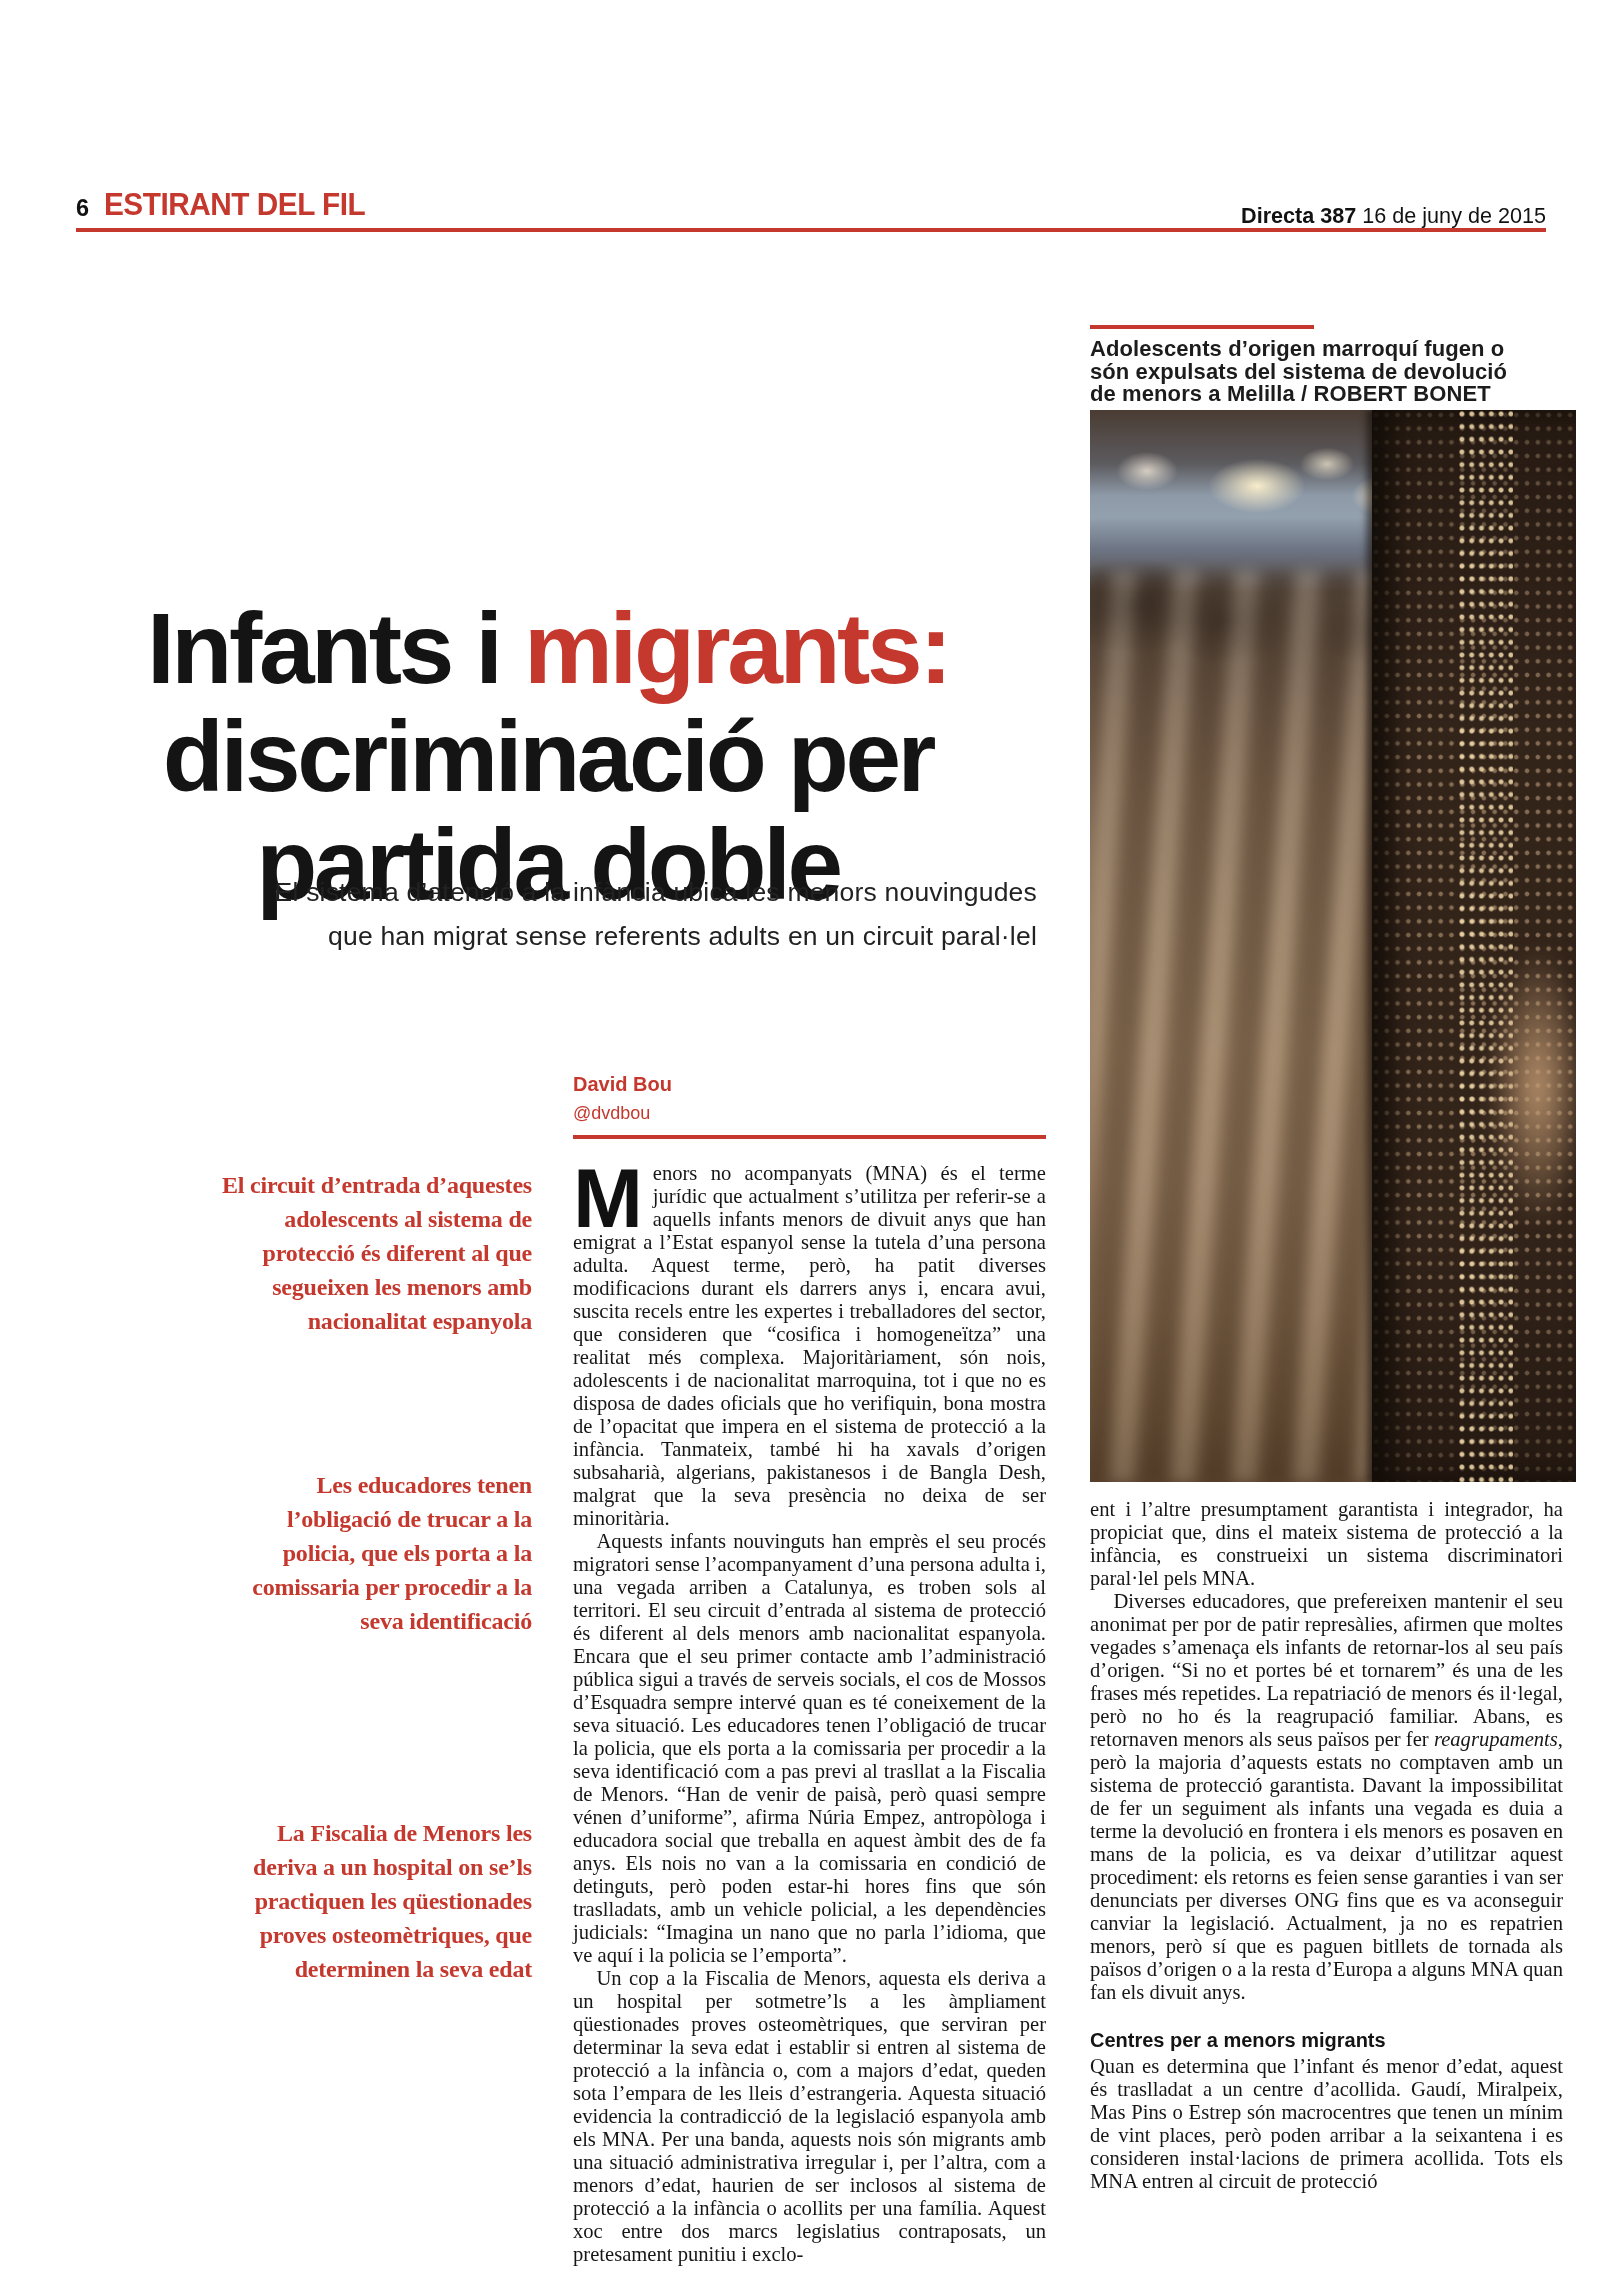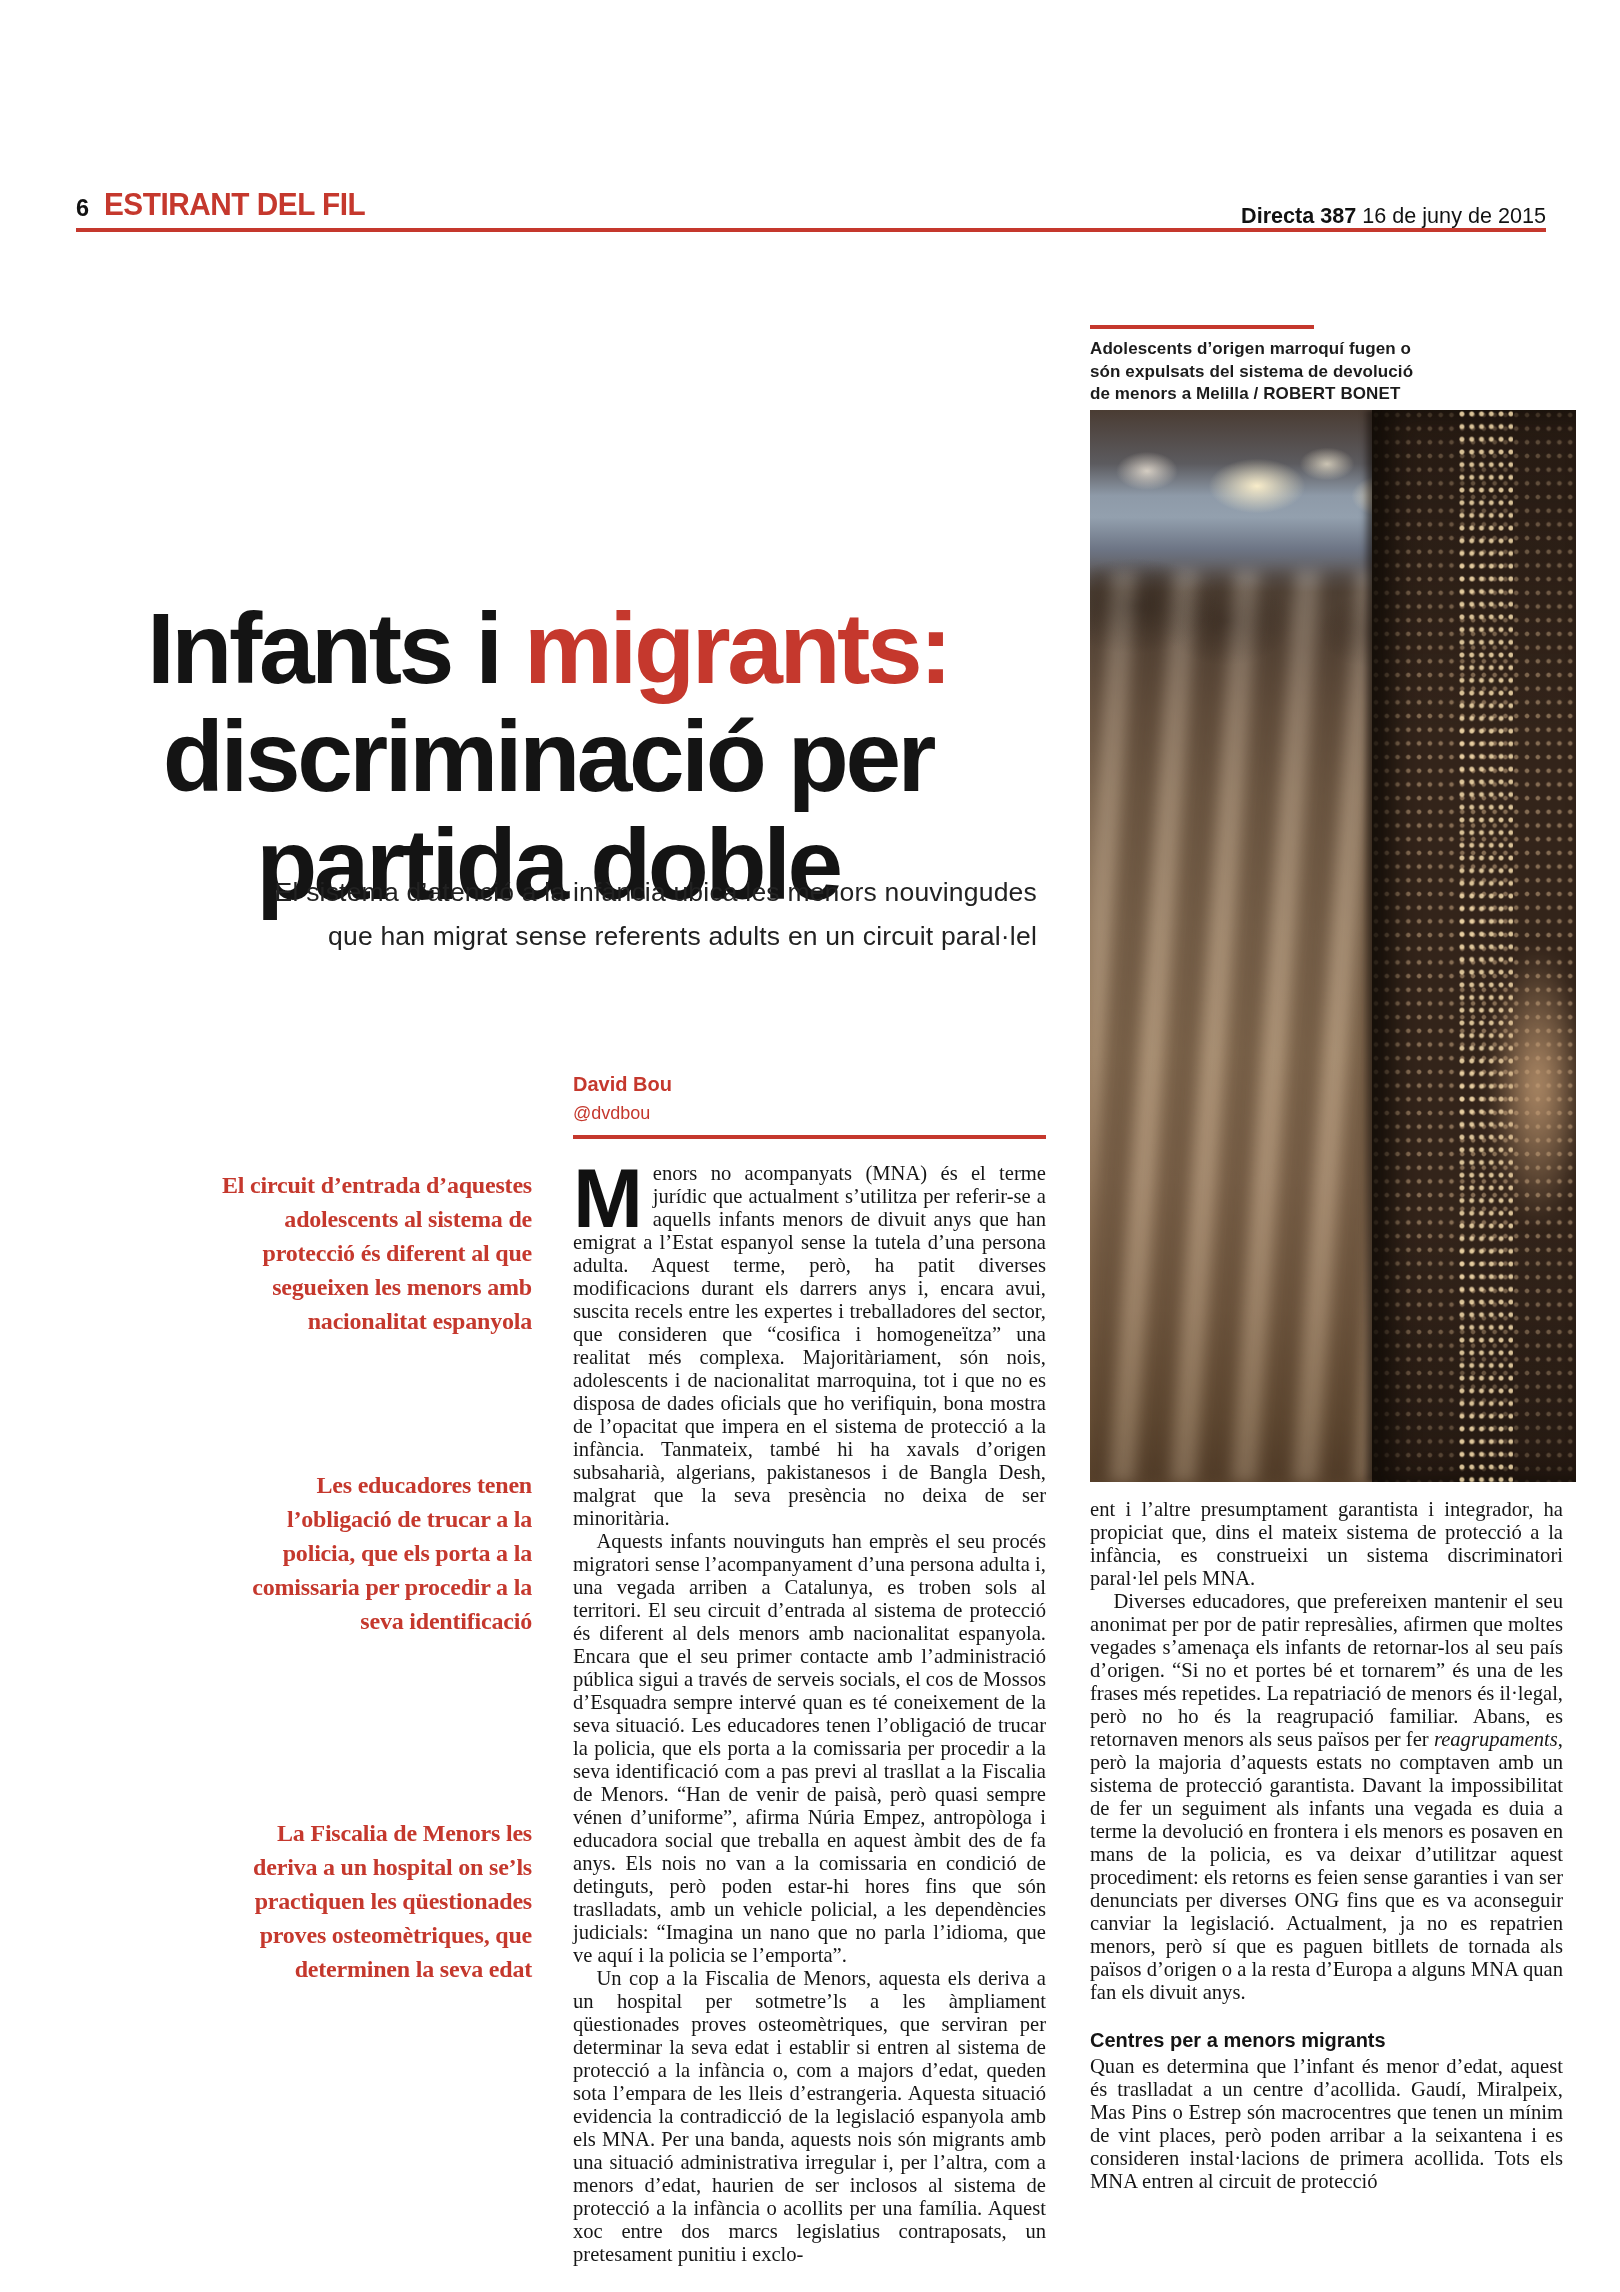--- a/index.html
+++ b/index.html
@@ -9,21 +9,21 @@
     font-family:"Liberation Sans",sans-serif;
   }
   
   .pagenum{position:absolute;left:76px;top:195px;font-size:23.5px;font-weight:bold;color:#121212;}
   .section-title{position:absolute;left:104px;top:187px;font-size:31px;font-weight:bold;color:var(--accent);letter-spacing:-0.5px;transform:scaleX(.96);transform-origin:left;}
   .issue{position:absolute;right:74px;top:196px;font-size:21.6px;color:#121212;white-space:nowrap;margin-top:7px;}
   .issue b{font-weight:bold;}
   .header-rule{position:absolute;left:76px;right:74px;top:228px;height:3.9px;background:var(--accent);}
   
   .caption-rule{position:absolute;left:1090px;top:325px;width:224px;height:3.9px;background:var(--accent);}
-  .photo-caption{position:absolute;left:1090px;top:338px;width:431px;font-size:17px;line-height:22.5px;font-weight:bold;color:#1c1c1c;letter-spacing:0.1px;}
+  .photo-caption{position:absolute;left:1090px;top:338px;width:431px;font-size:22px;line-height:22.5px;font-weight:bold;color:#1c1c1c;letter-spacing:0.1px;}
   .photo{position:absolute;left:1090px;top:410px;width:486px;height:1072px;background:#241811;overflow:hidden;}
   .photo-scene{position:absolute;left:0;top:0;width:62%;height:100%;background:
     radial-gradient(69px 39px at 167px 76px, rgba(255,242,205,.95), rgba(255,242,205,0) 70%),
     radial-gradient(54px 31px at 299px 86px, rgba(255,235,195,.9), rgba(255,235,195,0) 70%),
     radial-gradient(44px 27.4px at 57px 61px, rgba(240,230,215,.8), rgba(240,230,215,0) 70%),
     radial-gradient(39px 23.5px at 237px 54px, rgba(250,240,215,.7), rgba(250,240,215,0) 70%),
     radial-gradient(108px 64px at 44px 196px, rgba(32,24,19,.6), rgba(32,24,19,0) 75%),
     radial-gradient(88px 59px at 137px 211px, rgba(40,30,24,.55), rgba(40,30,24,0) 75%),
     radial-gradient(74px 49px at 284px 221px, rgba(48,36,28,.5), rgba(48,36,28,0) 75%),
     linear-gradient(180deg,#4a3c33 0%,#5c5b5f 5%,#8e9aa8 8%,#93a0ae 10%,#6d7585 13%,#55483d 17%,#5d4c3e 22%,#6f5a47 28%,#7e6750 36%,#8b7258 48%,#93785b 60%,#8e7256 72%,#7f6449 84%,#6b5238 94%,#59422c 100%);}

